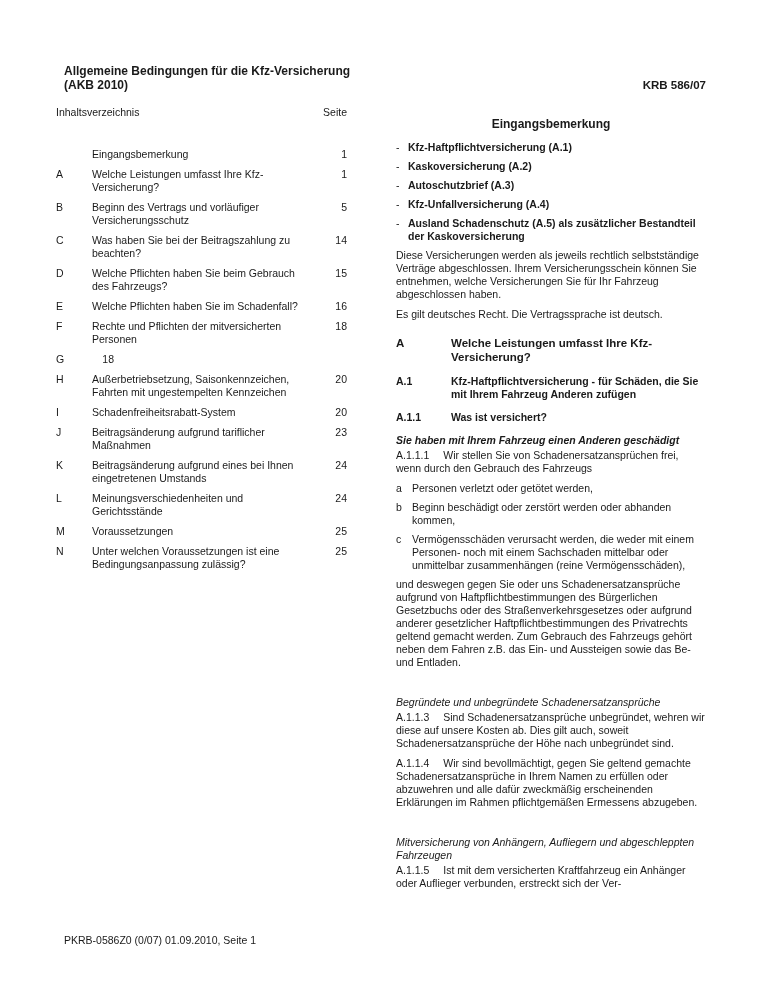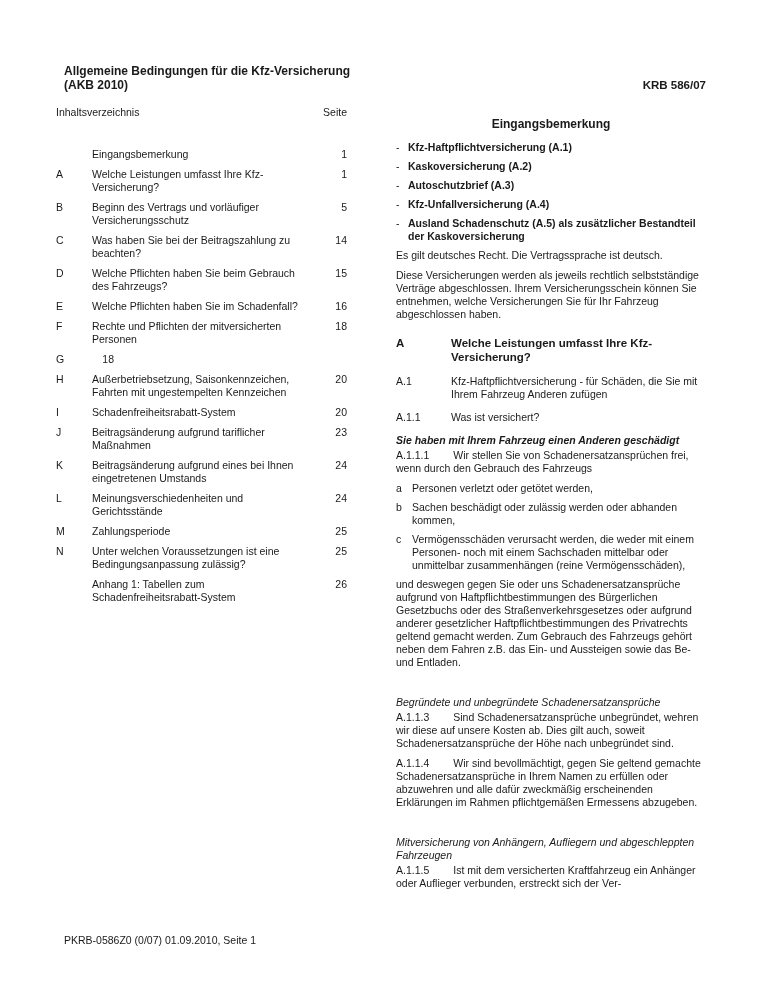--- a/index.html
+++ b/index.html
@@ -25,27 +25,27 @@
   .toc-entries { margin-top:29px; }
   .toc-row { display:flex; margin-bottom:7px; }
   .toc-id   { width:36px; flex:none; }
   .toc-label{ flex:1; padding-right:12px; }
   .toc-page { width:22px; flex:none; text-align:right; }
 
   
   .main-col { position:absolute; left:396px; top:118px; width:310px; }
   .h-center { font-weight:bold; font-size:12px; text-align:center; margin-bottom:10px; }
   .para { margin-bottom:7px; }
-  .pnum { margin-right:24px; }
+  .pnum { margin-right:14px; }
   .bullet-row { display:flex; margin-bottom:6px; }
   .bullet-dash { width:12px; flex:none; }
   .bullet-text { flex:1;font-weight:bold; }
   .sec-main { display:flex; font-weight:bold; font-size:11.5px; line-height:14px; margin-top:15px; margin-bottom:11px; }
   .sec-main .sec-num { width:55px; flex:none; }
-  .sec-sub { display:flex; font-weight:normal; margin-bottom:10px; }
+  .sec-sub { display:flex; font-weight:bold; margin-bottom:10px; }
   .sec-sub .sec-num { width:55px; flex:none; }
   .sec-sub .sec-title { flex:1; }
   .lede { font-style:italic; margin-top:27px; margin-bottom:2px; }
   .claim-row { display:flex; margin-bottom:6px; }
   .claim-id { width:16px; flex:none; }
   .claim-text { flex:1; }
 
   
   .page-footer { position:absolute; left:64px; top:934px; }
 </style>
@@ -127,33 +127,28 @@
           <span class="toc-label">Beitragsänderung aufgrund eines bei Ihnen eingetretenen Umstands</span>
           <span class="toc-page">24</span>
         </div>
       <div class="toc-row">
           <span class="toc-id">L</span>
           <span class="toc-label">Meinungsverschiedenheiten und Gerichtsstände</span>
           <span class="toc-page">24</span>
         </div>
       <div class="toc-row">
           <span class="toc-id">M</span>
-          <span class="toc-label">Zahlungsperiode</span>
+          <span class="toc-label">Voraussetzungen</span>
           <span class="toc-page">25</span>
         </div>
       <div class="toc-row">
           <span class="toc-id">N</span>
           <span class="toc-label">Unter welchen Voraussetzungen ist eine Bedingungsanpassung zulässig?</span>
           <span class="toc-page">25</span>
         </div>
-      <div class="toc-row">
-          <span class="toc-id"></span>
-          <span class="toc-label">Anhang 1: Tabellen zum Schadenfreiheitsrabatt-System</span>
-          <span class="toc-page">26</span>
-        </div>
     </div>
   </div>
 
   <div class="main-col">
 
     <div class="h-center">Eingangsbemerkung</div>
 
 
     <div>
       <div class="bullet-row">
@@ -171,22 +166,22 @@
       <div class="bullet-row">
           <span class="bullet-dash">-</span>
           <span class="bullet-text">Kfz-Unfallversicherung (A.4)</span>
         </div>
       <div class="bullet-row">
           <span class="bullet-dash">-</span>
           <span class="bullet-text">Ausland Schadenschutz (A.5) als zusätzlicher Bestandteil der Kaskoversicherung</span>
         </div>
     </div>
 
+    <p class="para">Diese Versicherungen werden als jeweils rechtlich selbstständige Verträge abgeschlossen. Ihrem Versicherungsschein können Sie entnehmen, welche Versicherungen Sie für Ihr Fahrzeug abgeschlossen haben.</p>
     <p class="para">Es gilt deutsches Recht. Die Vertragssprache ist deutsch.</p>
-    <p class="para">Diese Versicherungen werden als jeweils rechtlich selbstständige Verträge abgeschlossen. Ihrem Versicherungsschein können Sie entnehmen, welche Versicherungen Sie für Ihr Fahrzeug abgeschlossen haben.</p>
 
     <div class="sec-main">
       <span class="sec-num">A</span>
       <span class="sec-title">Welche Leistungen umfasst Ihre Kfz-Versicherung?</span>
     </div>
 
     <div class="sec-sub">
       <span class="sec-num">A.1</span>
       <span class="sec-title">Kfz-Haftpflichtversicherung - für Schäden, die Sie mit Ihrem Fahrzeug Anderen zufügen</span>
     </div>
@@ -200,21 +195,21 @@
 
     <p class="para"><span class="pnum">A.1.1.1</span><span>Wir stellen Sie von Schadenersatzansprüchen frei, wenn durch den Gebrauch des Fahrzeugs</span></p>
 
     <div>
       <div class="claim-row">
           <span class="claim-id">a</span>
           <span class="claim-text">Personen verletzt oder getötet werden,</span>
         </div>
       <div class="claim-row">
           <span class="claim-id">b</span>
-          <span class="claim-text">Sachen beschädigt oder zulässig werden oder abhanden kommen,</span>
+          <span class="claim-text">Beginn beschädigt oder zerstört werden oder abhanden kommen,</span>
         </div>
       <div class="claim-row">
           <span class="claim-id">c</span>
           <span class="claim-text">Vermögensschäden verursacht werden, die weder mit einem Personen- noch mit einem Sachschaden mittelbar oder unmittelbar zusammenhängen (reine Vermögensschäden),</span>
         </div>
     </div>
 
     <p class="para">und deswegen gegen Sie oder uns Schadenersatzansprüche aufgrund von Haftpflichtbestimmungen des Bürgerlichen Gesetzbuchs oder des Straßenverkehrsgesetzes oder aufgrund anderer gesetzlicher Haftpflichtbestimmungen des Privatrechts geltend gemacht werden. Zum Gebrauch des Fahrzeugs gehört neben dem Fahren z.B. das Ein- und Aussteigen sowie das Be- und Entladen.</p>
 
     <div class="lede">Begründete und unbegründete Schadenersatzansprüche</div>

